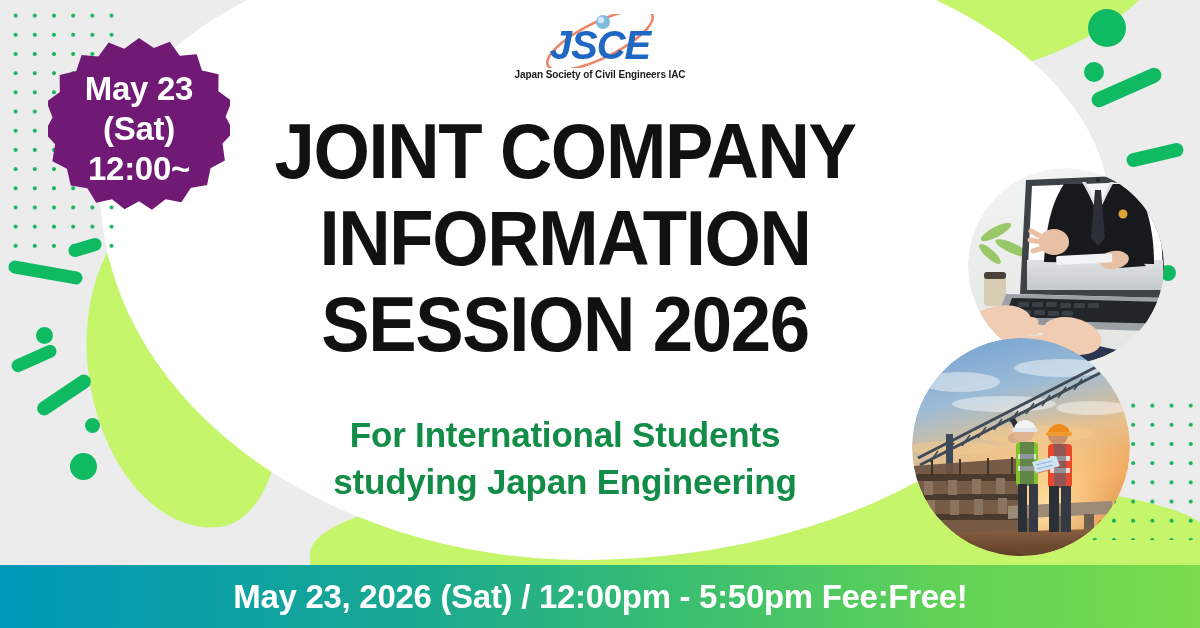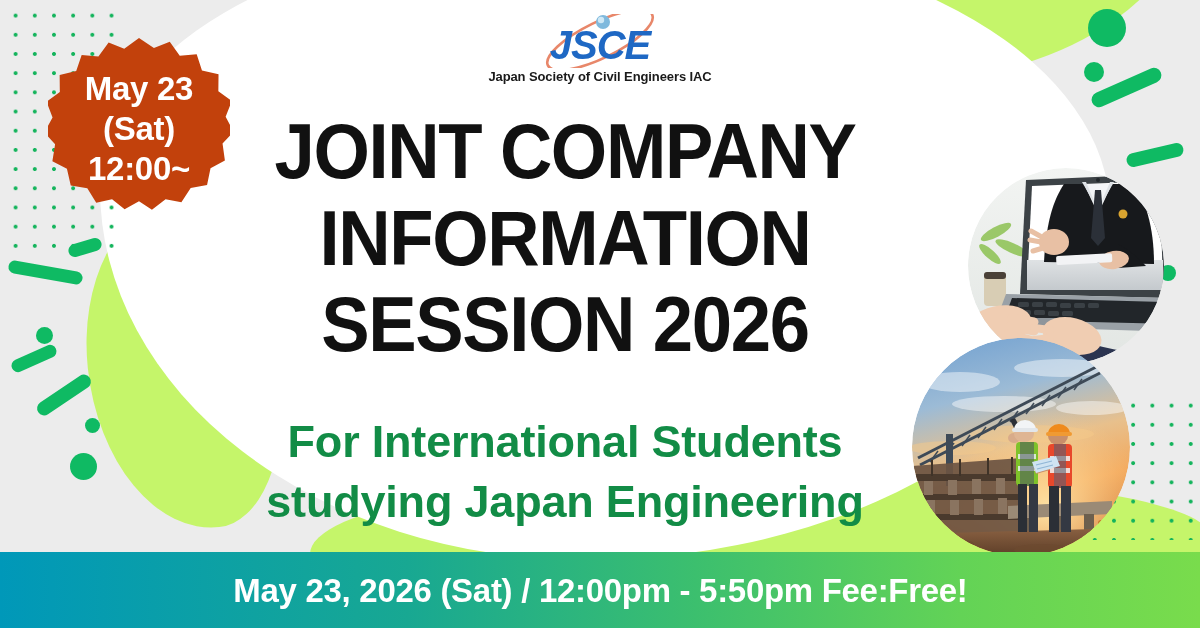--- a/index.html
+++ b/index.html
@@ -85,21 +85,21 @@
   #stroke-r1 { left:1089px; top:80px;  width:75px; height:15px; transform:rotate(-24deg); }
   #stroke-r2 { left:1126px; top:148px; width:58px; height:14px; transform:rotate(-13deg); }
   #gdot-r1 { left:1088px; top:9px;  width:38px; height:38px; }
   #gdot-r2 { left:1084px; top:62px; width:20px; height:20px; }
   #gdot-r3 { left:1160px; top:265px; width:16px; height:16px; }
 
   
   #badge {
     position:absolute; left:48px; top:38px;
     width:182px; height:182px;
-    background:#c2410c;
+    background:#701a75;
     color:#ffffff;
     display:flex; align-items:center; justify-content:center;
     text-align:center;
     clip-path:polygon(
       50% 0%, 58.2% 5.5%, 66.9% 2.1%, 72.4% 9.8%, 81.7% 8.9%, 84.6% 17.8%,
       93.7% 19.9%, 93.6% 29.3%, 101% 34.6%, 97.6% 43.3%, 102% 51.5%, 95.9% 58%,
       97.2% 67.3%, 89.3% 71.6%, 87.4% 80.8%, 78.4% 82.4%, 73.3% 90.3%, 64.6% 88.6%,
       57.1% 94.4%, 50% 89.7%, 42.1% 94.1%, 35.2% 88.6%, 26.5% 90.5%, 21.6% 82.6%,
       12.5% 81.1%, 10.4% 71.9%, 2.4% 67.7%, 3.9% 58.4%, -2% 51.9%, 2.5% 43.7%,
       -0.8% 35%, 6.5% 29.7%, 6.4% 20.3%, 15.5% 18.2%, 18.5% 9.3%, 27.7% 10.2%,
@@ -116,21 +116,21 @@
   }
 
   
   #logo-block {
     position:absolute; left:0; right:0; top:14px;
     text-align:center;
     z-index:7;
   }
   #logo-mark { position:relative; display:inline-block; width:190px; height:54px; }
   #logo-sub {
-    font-size:13px;
+    font-size:10px;
     font-weight:bold;
     color:#1a1a1a;
     letter-spacing:-0.1px;
     margin-top:-3px;
   }
 
   
   #headline {
     position:absolute;
     left:150px; top:108px; width:830px;
@@ -146,40 +146,40 @@
     font-stretch:condensed;
     transform:scaleX(0.93);
     white-space:nowrap;
   }
   #subtitle {
     position:absolute; left:150px; top:412px; width:830px;
     text-align:center;
     z-index:7;
   }
   #subtitle .sub-line {
-    font-size:45px;
+    font-size:35px;
     font-weight:bold;
     color:#128c46;
     line-height:1.34;
     letter-spacing:-0.2px;
   }
 
   
   .photo {
     position:absolute;
     border-radius:50%;
     overflow:hidden;
     z-index:8;
   }
   #photo-interview { left:968px; top:168px; width:196px; height:196px; }
   #photo-site      { left:912px; top:338px; width:218px; height:218px; }
 
   
   #bottom-bar {
-    position:absolute; left:0; bottom:0; width:1200px; height:76px;
+    position:absolute; left:0; bottom:0; width:1200px; height:63px;
     background:linear-gradient(90deg,#0098b9 0%,#18a892 34%,#3cbf6e 58%,#63d356 80%,#79dc4c 100%);
     display:flex; align-items:center; justify-content:center;
     z-index:12;
   }
   #bottom-text {
     color:#ffffff;
     font-size:34px;
     font-weight:bold;
     letter-spacing:-0.3px;
     transform:scaleX(0.97);

